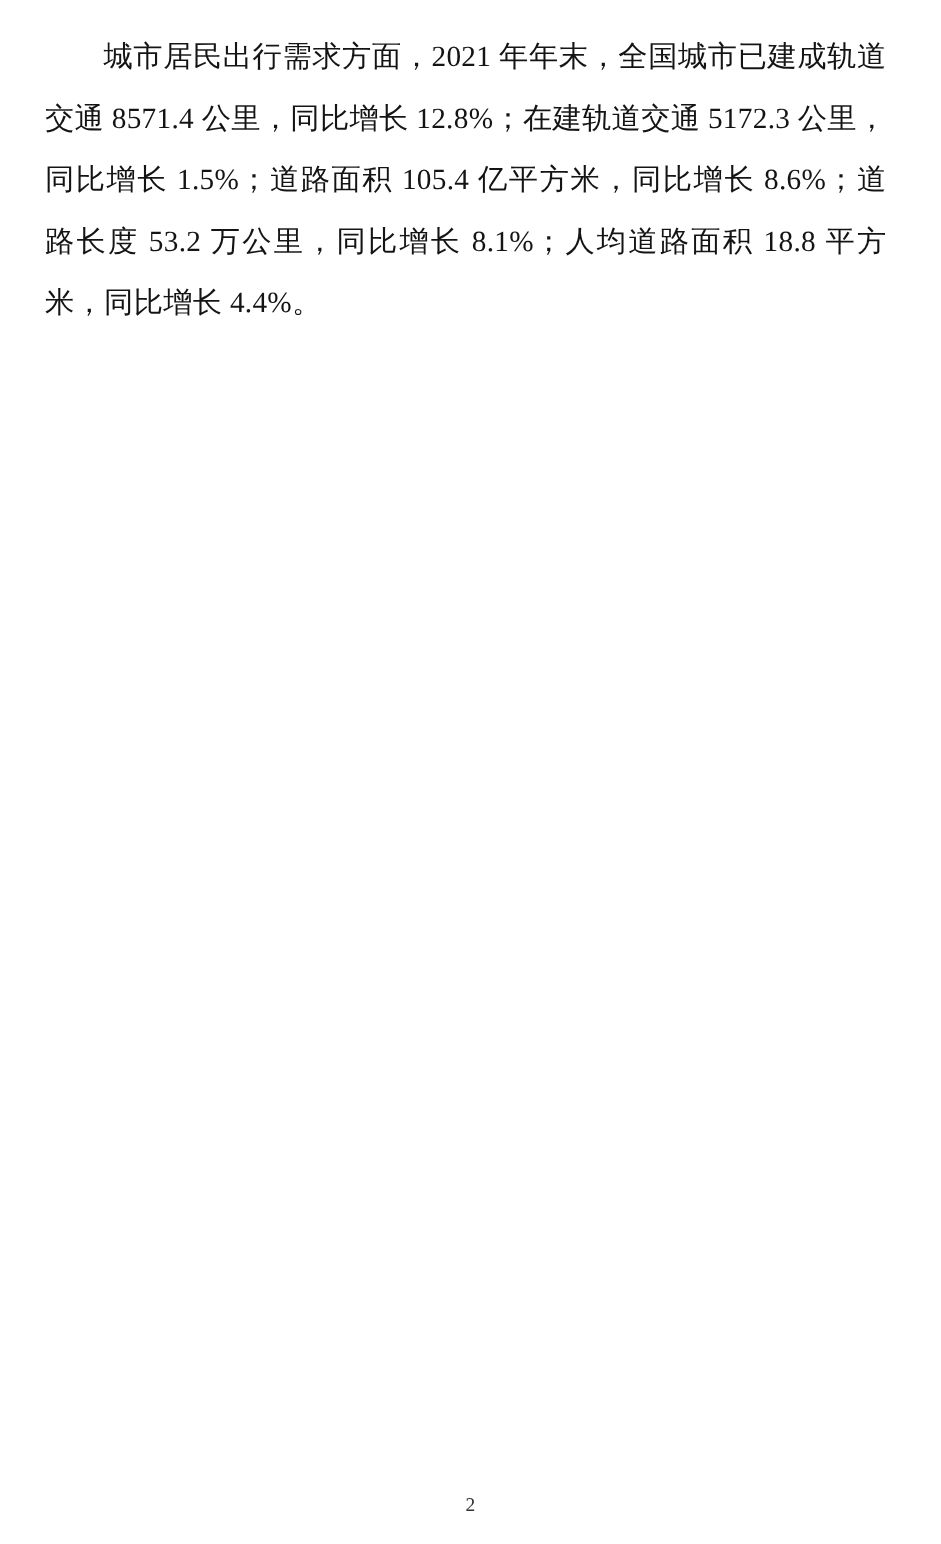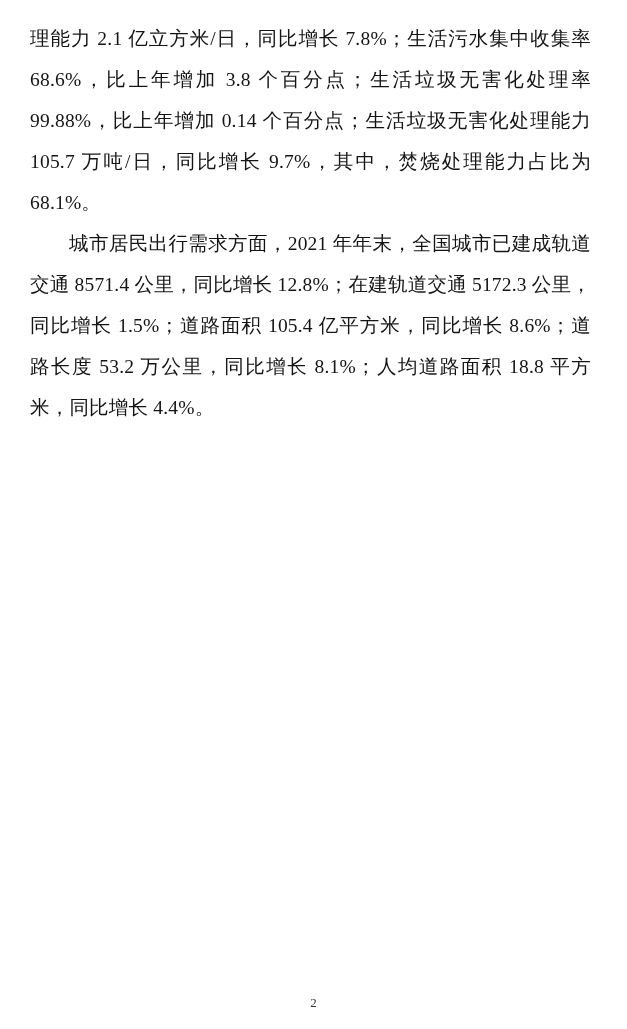--- a/index.html
+++ b/index.html
@@ -48,17 +48,16 @@
     font-size: 13px;
     color: #333;
     font-family: "Liberation Serif", "DejaVu Serif", serif;
   }
 </style>
 </head>
 <body>
 
 <div class="page">
   <div class="body-text">
-    <p class="para continued">理能力 2.1 亿立方米/日，同比增长 7.8%；生活污水集中收集率 68.6%，比上年增加 3.8 个百分点；生活垃圾无害化处理率 99.88%，比上年增加 0.14 个百分点；生活垃圾无害化处理能力 105.7 万吨/日，同比增长 9.7%，其中，焚烧处理能力占比为 68.1%。</p>
     <p class="para">城市居民出行需求方面，2021 年年末，全国城市已建成轨道交通 8571.4 公里，同比增长 12.8%；在建轨道交通 5172.3 公里，同比增长 1.5%；道路面积 105.4 亿平方米，同比增长 8.6%；道路长度 53.2 万公里，同比增长 8.1%；人均道路面积 18.8 平方米，同比增长 4.4%。</p>
   </div>
   <div class="page-number">2</div>
 </div>
 
 </body></html>

